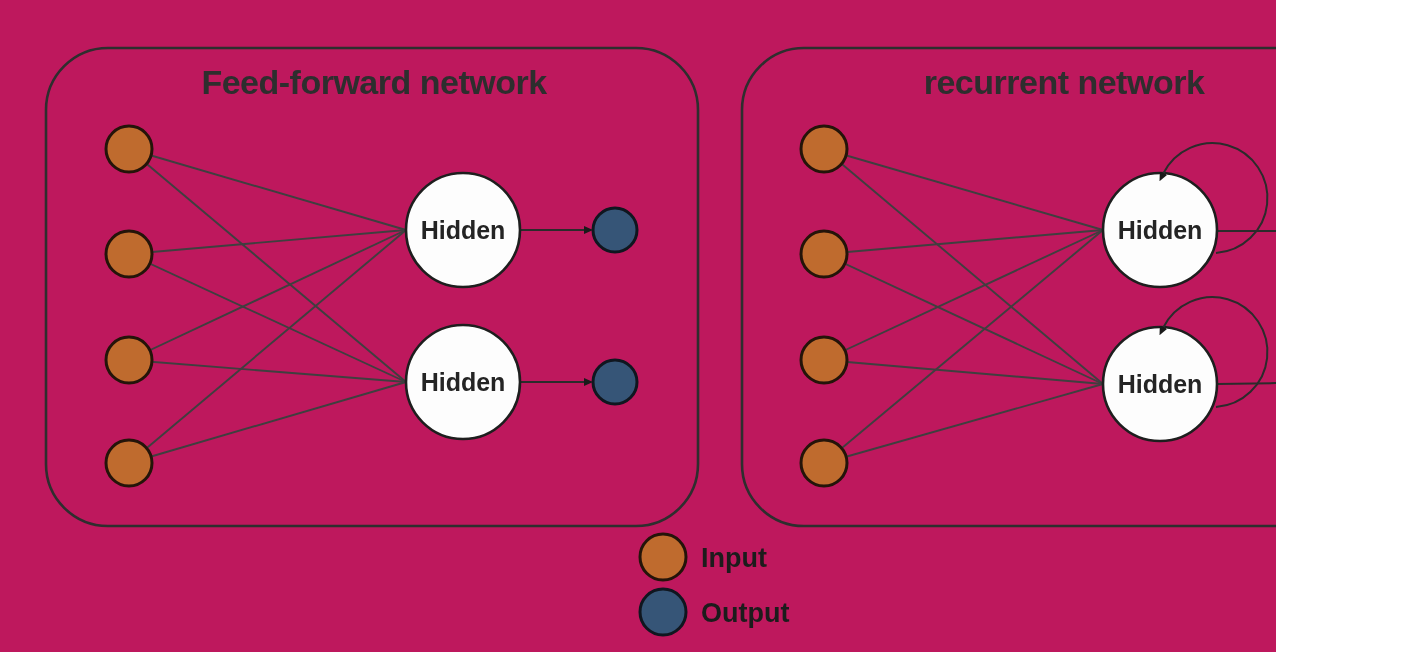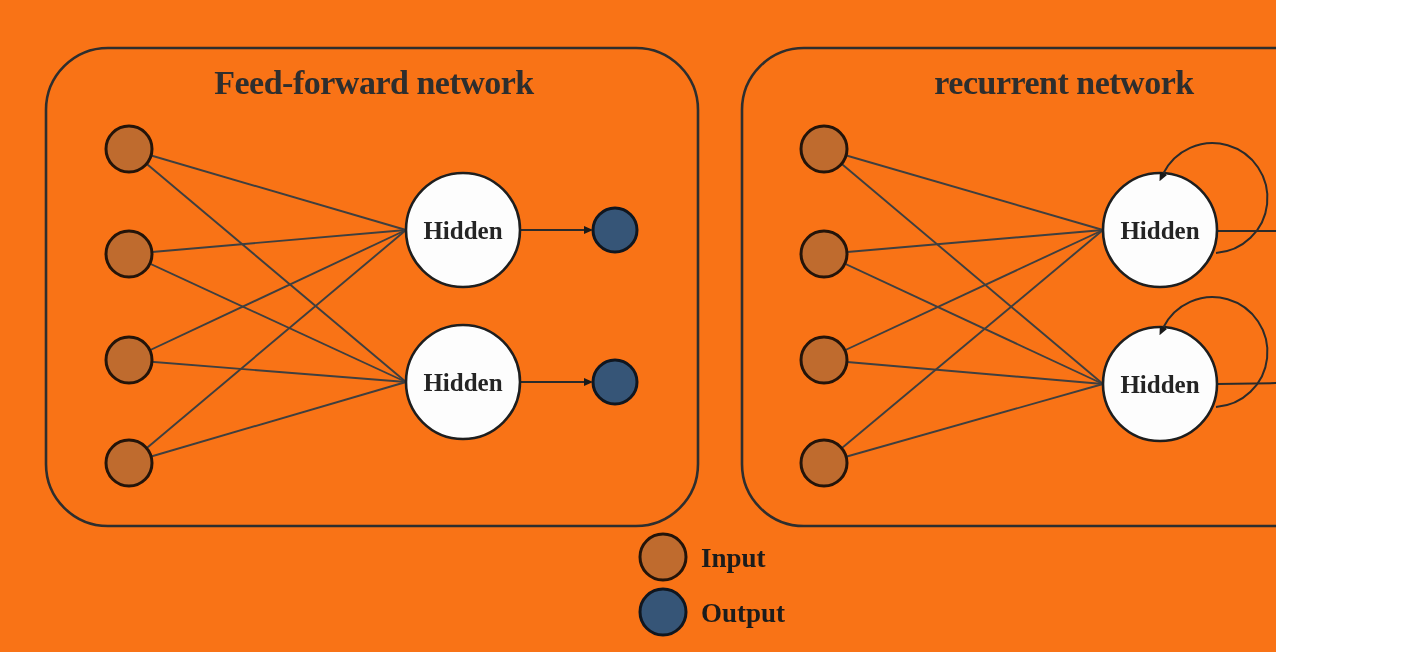--- a/index.html
+++ b/index.html
@@ -5,23 +5,22 @@
   html, body {
     margin: 0;
     padding: 0;
     background: #ffffff;
     font-family: "Liberation Sans", sans-serif;
   }
   .stage {
     position: relative;
     width: 1276px;
     height: 652px;
-    background: #f97316;
+    background: #be185d;
     overflow: hidden;
-    font-family: Liberation Serif, serif;
   }
   svg { display: block; }
   .panel-border {
     fill: none;
     stroke: #2e2e2e;
     stroke-width: 2.6;
   }
   .edge {
     stroke: #3f3f3f;
     stroke-width: 1.9;

